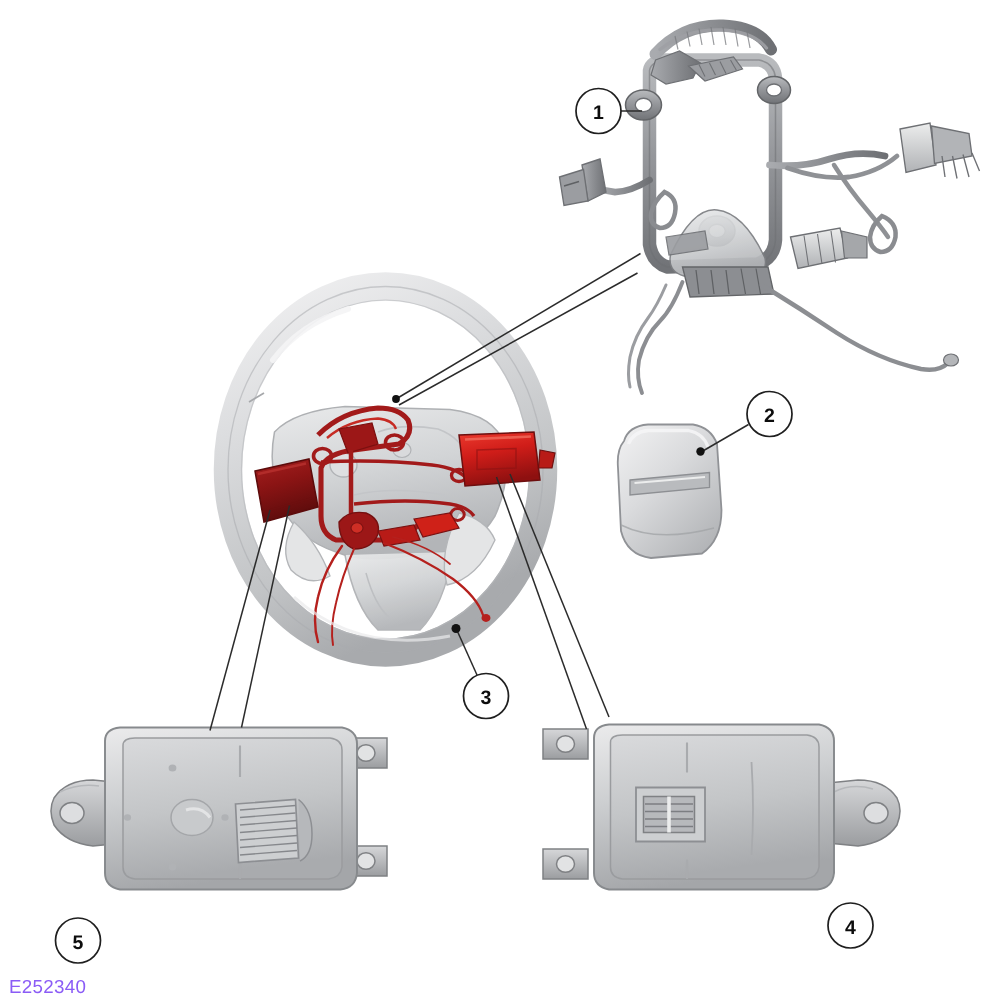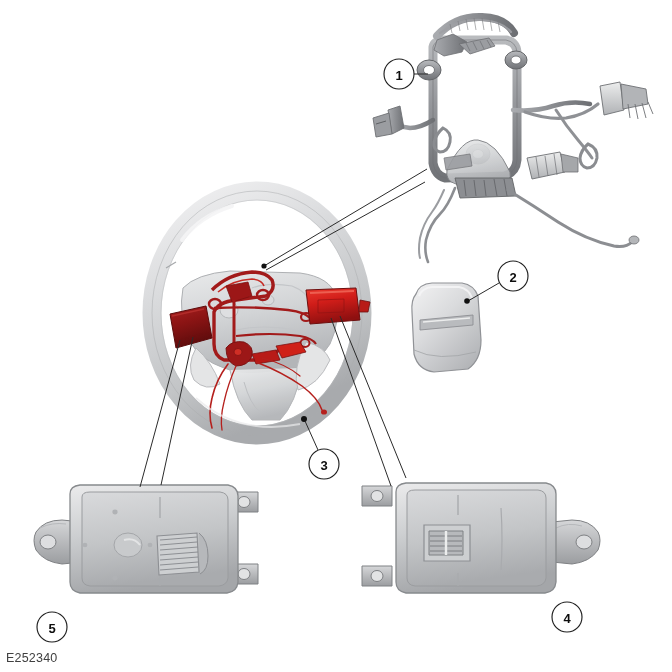--- a/index.html
+++ b/index.html
@@ -33,21 +33,21 @@
     fill: #0d0d0d;
     text-anchor: middle;
     dominant-baseline: central;
   }
   .figure-id {
     position: absolute;
     left: 6px;
     bottom: 7px;
     font-family: "Liberation Sans", sans-serif;
     font-size: 12.5px;
-    color: #404040;
+    color: #8b5cf6;
     letter-spacing: 0.2px;
     white-space: nowrap;
   }
   .leader {
     stroke: #2b2b2b;
     stroke-width: 1;
     fill: none;
   }
   .callout-circle {
     fill: #ffffff;

